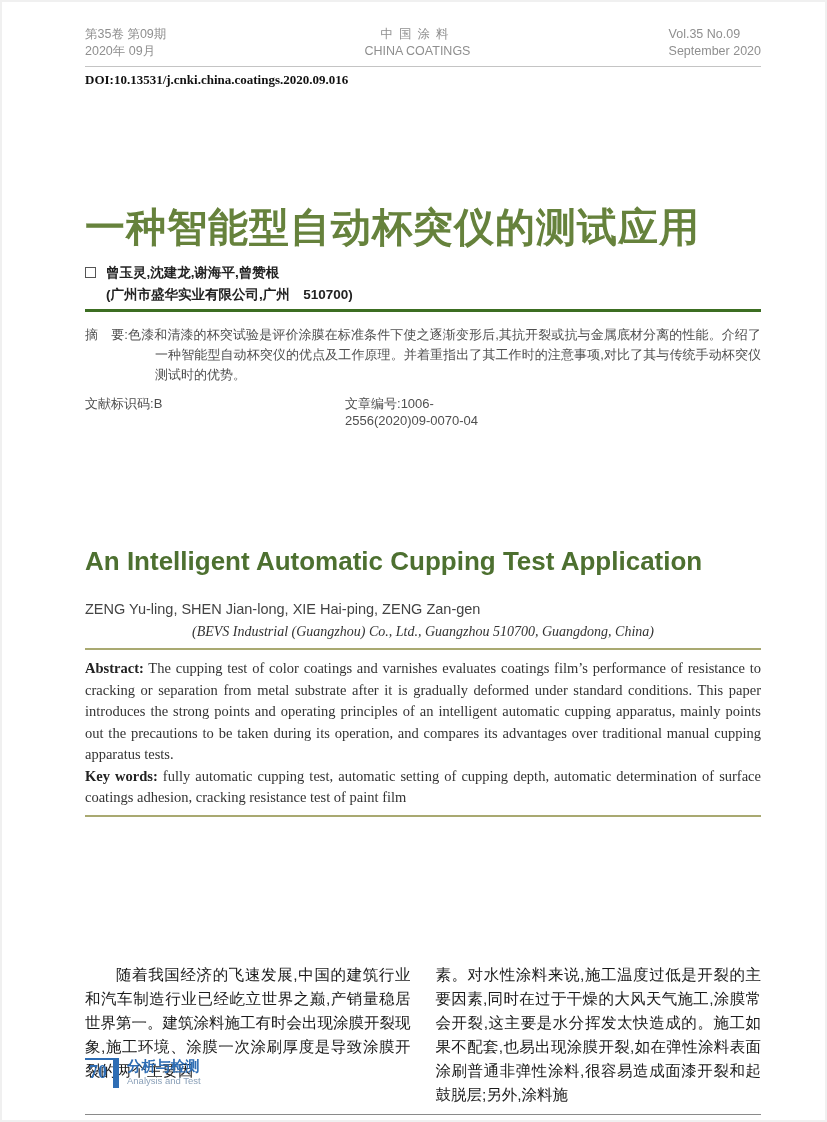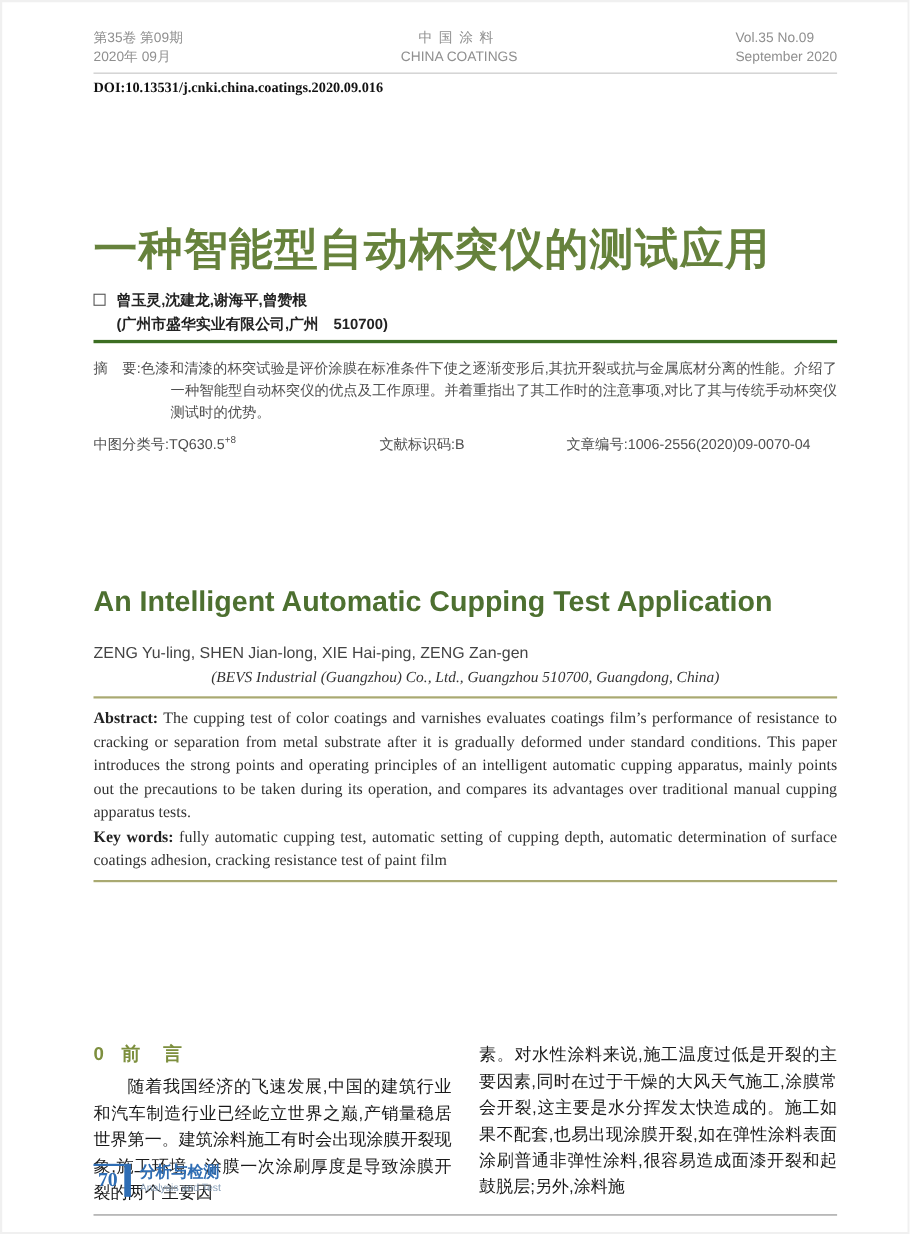--- a/index.html
+++ b/index.html
@@ -245,38 +245,34 @@
     <h1 class="title-cn">一种智能型自动杯突仪的测试应用</h1>
     <div class="authors-row">
       <span class="author-marker"></span>
       <span>曾玉灵,沈建龙,谢海平,曾赞根</span>
     </div>
     <div class="affiliation-cn">(广州市盛华实业有限公司,广州　510700)</div>
     <hr class="rule-green">
 
     <p class="abstract-cn"><span class="lbl">摘　要:</span><span>色漆和清漆的杯突试验是评价涂膜在标准条件下使之逐渐变形后,其抗开裂或抗与金属底材分离的性能。介绍了一种智能型自动杯突仪的优点及工作原理。并着重指出了其工作时的注意事项,对比了其与传统手动杯突仪测试时的优势。</span></p>
     <div class="clc-row">
-      <span><span>中图分类号:</span><span>TQ630.5</span><sup>+8</sup></span>
       <span><span>文献标识码:</span><span>B</span></span>
       <span><span>文章编号:</span><span>1006-2556(2020)09-0070-04</span></span>
     </div>
 
     <h2 class="title-en">An Intelligent Automatic Cupping Test Application</h2>
     <div class="authors-en">ZENG Yu-ling, SHEN Jian-long, XIE Hai-ping, ZENG Zan-gen</div>
     <div class="affiliation-en">(BEVS Industrial (Guangzhou) Co., Ltd., Guangzhou 510700, Guangdong, China)</div>
     <hr class="rule-olive">
     <p class="abstract-en"><b>Abstract:</b><span> The cupping test of color coatings and varnishes evaluates coatings film’s performance of resistance to cracking or separation from metal substrate after it is gradually deformed under standard conditions. This paper introduces the strong points and operating principles of an intelligent automatic cupping apparatus, mainly points out the precautions to be taken during its operation, and compares its advantages over traditional manual cupping apparatus tests.</span></p>
     <p class="keywords-en"><b>Key words:</b><span> fully automatic cupping test, automatic setting of cupping depth, automatic determination of surface coatings adhesion, cracking resistance test of paint film</span></p>
     <hr class="rule-olive-bottom">
 
     <div class="body-cols">
       <div class="col">
-        <div class="section-head">
-          <span class="num">0</span><span class="ttl">前　言</span>
-        </div>
         <p class="body-par indent2">随着我国经济的飞速发展,中国的建筑行业和汽车制造行业已经屹立世界之巅,产销量稳居世界第一。建筑涂料施工有时会出现涂膜开裂现象,施工环境、涂膜一次涂刷厚度是导致涂膜开裂的两个主要因</p>
       </div>
       <div class="col">
         <p class="body-par">素。对水性涂料来说,施工温度过低是开裂的主要因素,同时在过于干燥的大风天气施工,涂膜常会开裂,这主要是水分挥发太快造成的。施工如果不配套,也易出现涂膜开裂,如在弹性涂料表面涂刷普通非弹性涂料,很容易造成面漆开裂和起鼓脱层;另外,涂料施</p>
       </div>
     </div>
 
     <div class="footnote">
       <div></div>
 

